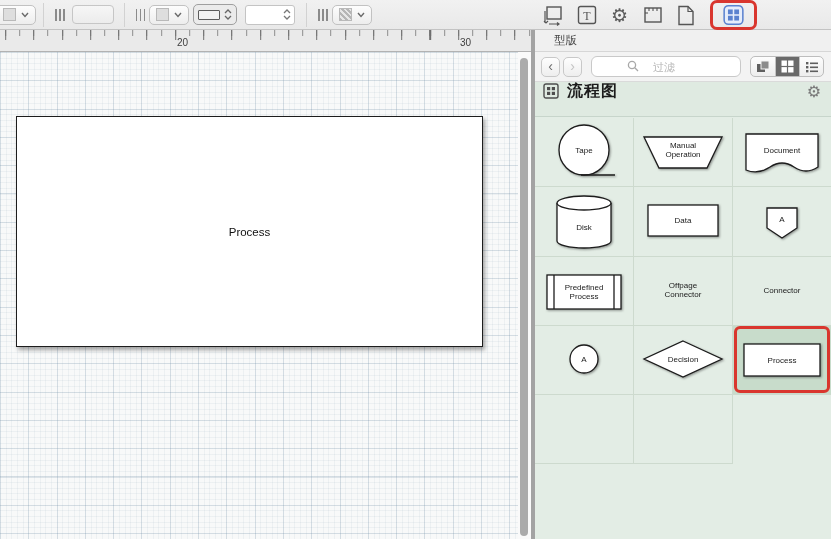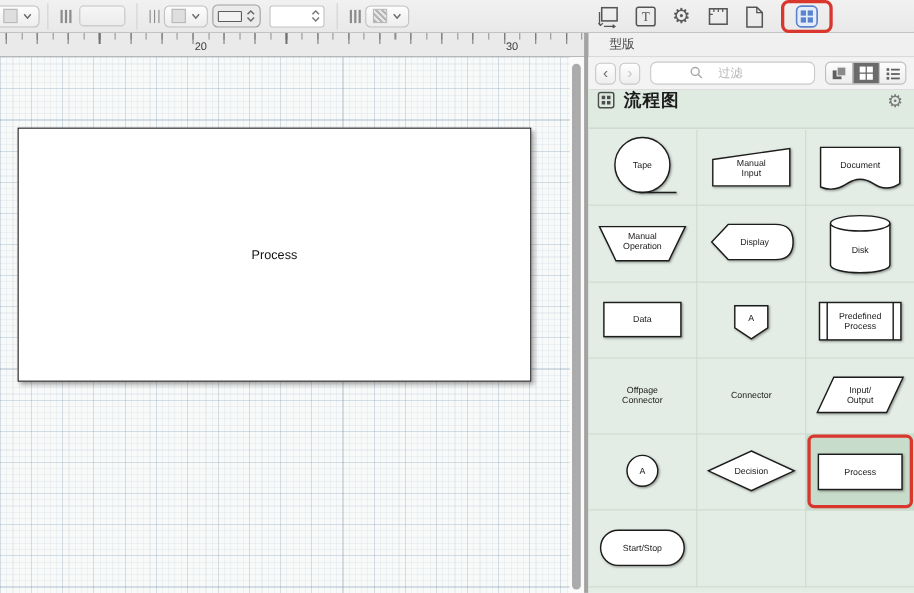--- a/index.html
+++ b/index.html
@@ -327,40 +327,28 @@
   <div id="stencil-grid">
       <div class="cell">
         <svg class="shaded" width="98" height="64" viewBox="0 0 98 64">
           <circle stroke="#1c1c1c" stroke-width="1.3" fill="#ffffff" cx="49" cy="30" r="25"></circle>
           <line stroke="#1c1c1c" stroke-width="1.3" x1="46" y1="55" x2="80" y2="55"></line>
           <text text-anchor="middle" font-size="8" fill="#1a1a1a" font-family="Liberation Sans, sans-serif"><tspan x="49" y="32.8">Tape</tspan></text>
         </svg>
       </div>
       <div class="cell">
         <svg class="shaded" width="98" height="64" viewBox="0 0 98 64">
-          <polygon stroke="#1c1c1c" stroke-width="1.3" fill="#ffffff" points="14,25 84,15 84,49 14,49"></polygon>
-          <text text-anchor="middle" font-size="8" fill="#1a1a1a" font-family="Liberation Sans, sans-serif"><tspan x="49" y="31.3">Manual</tspan><tspan x="49" y="40.3">Input</tspan></text>
+          <polygon stroke="#1c1c1c" stroke-width="1.3" fill="#ffffff" points="10,17 88,17 73,48 25,48"></polygon>
+          <text text-anchor="middle" font-size="8" fill="#1a1a1a" font-family="Liberation Sans, sans-serif"><tspan x="49" y="28.3">Manual</tspan><tspan x="49" y="37.3">Operation</tspan></text>
         </svg>
       </div>
       <div class="cell">
         <svg class="shaded" width="98" height="64" viewBox="0 0 98 64">
           <path stroke="#1c1c1c" stroke-width="1.3" fill="#ffffff" d="M13,14 H85 V47 Q73,55 61,47 Q49,39 37,47 Q25,55 13,50 Z"></path>
           <text text-anchor="middle" font-size="8" fill="#1a1a1a" font-family="Liberation Sans, sans-serif"><tspan x="49" y="32.8">Document</tspan></text>
-        </svg>
-      </div>
-      <div class="cell">
-        <svg class="shaded" width="98" height="64" viewBox="0 0 98 64">
-          <polygon stroke="#1c1c1c" stroke-width="1.3" fill="#ffffff" points="10,17 88,17 73,48 25,48"></polygon>
-          <text text-anchor="middle" font-size="8" fill="#1a1a1a" font-family="Liberation Sans, sans-serif"><tspan x="49" y="28.3">Manual</tspan><tspan x="49" y="37.3">Operation</tspan></text>
-        </svg>
-      </div>
-      <div class="cell">
-        <svg class="shaded" width="98" height="64" viewBox="0 0 98 64">
-          <path stroke="#1c1c1c" stroke-width="1.3" fill="#ffffff" d="M13,31 L28,15 H71 Q87,15 87,31 Q87,47 71,47 H28 Z"></path>
-          <text text-anchor="middle" font-size="8" fill="#1a1a1a" font-family="Liberation Sans, sans-serif"><tspan x="52" y="33.8">Display</tspan></text>
         </svg>
       </div>
       <div class="cell">
         <svg class="shaded" width="98" height="64" viewBox="0 0 98 64">
           <path stroke="#1c1c1c" stroke-width="1.3" fill="#ffffff" d="M22,14 v38 a27,7 0 0 0 54,0 v-38"></path>
           <ellipse stroke="#1c1c1c" stroke-width="1.3" fill="#ffffff" cx="49" cy="14" rx="27" ry="7"></ellipse>
           <text text-anchor="middle" font-size="8" fill="#1a1a1a" font-family="Liberation Sans, sans-serif"><tspan x="49" y="40.8">Disk</tspan></text>
         </svg>
       </div>
       <div class="cell">
@@ -388,45 +376,33 @@
           <text text-anchor="middle" font-size="8" fill="#1a1a1a" font-family="Liberation Sans, sans-serif"><tspan x="49" y="29.3">Offpage</tspan><tspan x="49" y="38.3">Connector</tspan></text>
         </svg>
       </div>
       <div class="cell">
         <svg class="" width="98" height="64" viewBox="0 0 98 64">
           <text text-anchor="middle" font-size="8" fill="#1a1a1a" font-family="Liberation Sans, sans-serif"><tspan x="49" y="33.8">Connector</tspan></text>
         </svg>
       </div>
       <div class="cell">
         <svg class="shaded" width="98" height="64" viewBox="0 0 98 64">
-          <polygon stroke="#1c1c1c" stroke-width="1.3" fill="#ffffff" points="25,15 88,15 73,47 10,47"></polygon>
-          <text text-anchor="middle" font-size="8" fill="#1a1a1a" font-family="Liberation Sans, sans-serif"><tspan x="49" y="29.3">Input/</tspan><tspan x="49" y="38.3">Output</tspan></text>
-        </svg>
-      </div>
-      <div class="cell">
-        <svg class="shaded" width="98" height="64" viewBox="0 0 98 64">
           <circle stroke="#1c1c1c" stroke-width="1.3" fill="#ffffff" cx="49" cy="31" r="14"></circle>
           <text text-anchor="middle" font-size="8" fill="#1a1a1a" font-family="Liberation Sans, sans-serif"><tspan x="49" y="33.8">A</tspan></text>
         </svg>
       </div>
       <div class="cell">
         <svg class="shaded" width="98" height="64" viewBox="0 0 98 64">
           <polygon stroke="#1c1c1c" stroke-width="1.3" fill="#ffffff" points="49,13 88,31 49,49 10,31"></polygon>
           <text text-anchor="middle" font-size="8" fill="#1a1a1a" font-family="Liberation Sans, sans-serif"><tspan x="49" y="33.8">Decision</tspan></text>
         </svg>
       </div>
       <div class="cell sel">
         <svg class="shaded" width="98" height="64" viewBox="0 0 98 64">
           <rect stroke="#1c1c1c" stroke-width="1.3" fill="#ffffff" x="11" y="16" width="76" height="32"></rect>
           <text text-anchor="middle" font-size="8" fill="#1a1a1a" font-family="Liberation Sans, sans-serif"><tspan x="49" y="34.8">Process</tspan></text>
         </svg>
         <div class="sel-frame"></div>
       </div>
-      <div class="cell">
-        <svg class="shaded" width="98" height="64" viewBox="0 0 98 64">
-          <rect stroke="#1c1c1c" stroke-width="1.3" fill="#ffffff" x="11" y="15" width="76" height="32" rx="16"></rect>
-          <text text-anchor="middle" font-size="8" fill="#1a1a1a" font-family="Liberation Sans, sans-serif"><tspan x="49" y="33.8">Start/Stop</tspan></text>
-        </svg>
-      </div>
       <div class="cell"></div>
       <div class="cell"></div>
     </div>
 </div>
 
 </body></html>

